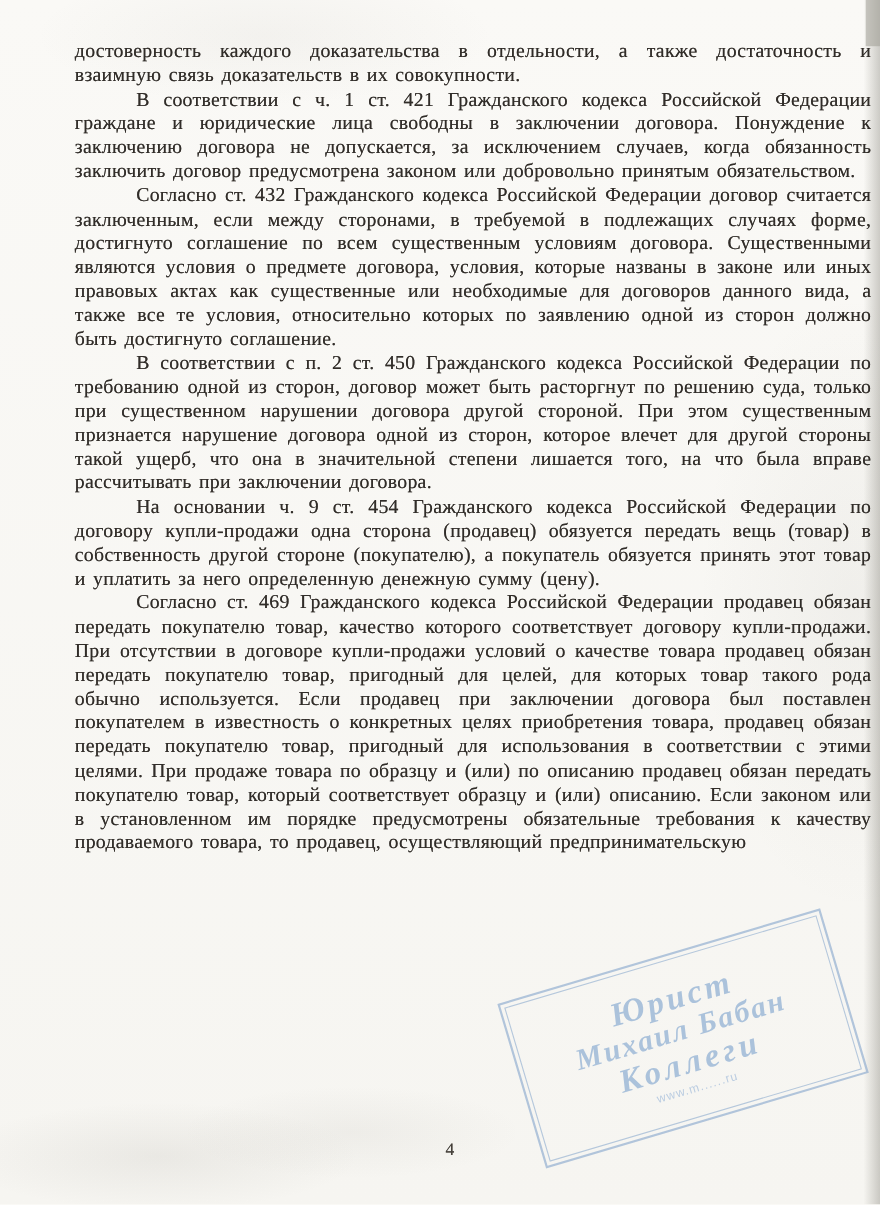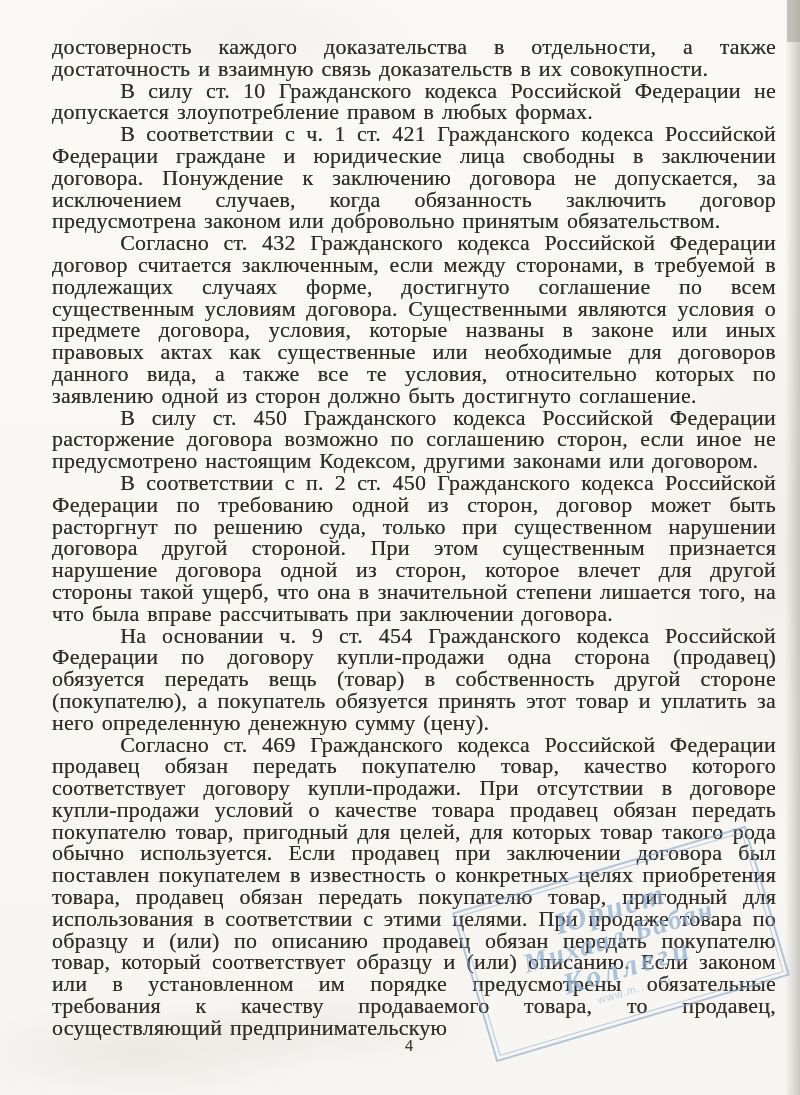--- a/index.html
+++ b/index.html
@@ -22,22 +22,22 @@
   .scan-edge-right {
     position: absolute; right: 0; top: 0; bottom: 0; width: 15px;
     background: linear-gradient(to right, rgba(150,148,140,0), rgba(148,146,138,0.45));
   }
   .scan-edge-corner {
     position: absolute; right: 0; top: 0; width: 13px; height: 42px;
     background: rgba(158,156,148,0.55);
   }
   .text-body {
     position: absolute;
-    left: 52px; top: 36px; width: 724px;
-    font-size: 22px;
+    left: 68px; top: 36px; width: 724px;
+    font-size: 18px;
     line-height: 21.8px;
     color: #312d29;
     text-align: justify;
     letter-spacing: 0.25px;
     word-spacing: 2px;
     text-shadow: 0 0 0.6px rgba(49,45,41,0.75);
   }
   .text-body p.para { margin: 0; text-indent: 3.1em; }
   .text-body p.para.no-indent { text-indent: 0; }
   .page-number {
@@ -87,24 +87,22 @@
 <body>
 
 <div class="page">
 
   <div class="scan-edge-right"></div>
   <div class="scan-edge-corner"></div>
 
   <div class="text-body" id="text-body">
 
   <p class="para no-indent">достоверность каждого доказательства в отдельности, а также достаточность и взаимную связь доказательств в их совокупности.</p>
-      <p class="para">В силу ст. 10 Гражданского кодекса Российской Федерации не допускается злоупотребление правом в любых формах.</p>
       <p class="para">В соответствии с ч. 1 ст. 421 Гражданского кодекса Российской Федерации граждане и юридические лица свободны в заключении договора. Понуждение к заключению договора не допускается, за исключением случаев, когда обязанность заключить договор предусмотрена законом или добровольно принятым обязательством.</p>
       <p class="para">Согласно ст. 432 Гражданского кодекса Российской Федерации договор считается заключенным, если между сторонами, в требуемой в подлежащих случаях форме, достигнуто соглашение по всем существенным условиям договора. Существенными являются условия о предмете договора, условия, которые названы в законе или иных правовых актах как существенные или необходимые для договоров данного вида, а также все те условия, относительно которых по заявлению одной из сторон должно быть достигнуто соглашение.</p>
-      <p class="para">В силу ст. 450 Гражданского кодекса Российской Федерации расторжение договора возможно по соглашению сторон, если иное не предусмотрено настоящим Кодексом, другими законами или договором.</p>
       <p class="para">В соответствии с п. 2 ст. 450 Гражданского кодекса Российской Федерации по требованию одной из сторон, договор может быть расторгнут по решению суда, только при существенном нарушении договора другой стороной. При этом существенным признается нарушение договора одной из сторон, которое влечет для другой стороны такой ущерб, что она в значительной степени лишается того, на что была вправе рассчитывать при заключении договора.</p>
       <p class="para">На основании ч. 9 ст. 454 Гражданского кодекса Российской Федерации по договору купли-продажи одна сторона (продавец) обязуется передать вещь (товар) в собственность другой стороне (покупателю), а покупатель обязуется принять этот товар и уплатить за него определенную денежную сумму (цену).</p>
       <p class="para">Согласно ст. 469 Гражданского кодекса Российской Федерации продавец обязан передать покупателю товар, качество которого соответствует договору купли-продажи. При отсутствии в договоре купли-продажи условий о качестве товара продавец обязан передать покупателю товар, пригодный для целей, для которых товар такого рода обычно используется. Если продавец при заключении договора был поставлен покупателем в известность о конкретных целях приобретения товара, продавец обязан передать покупателю товар, пригодный для использования в соответствии с этими целями. При продаже товара по образцу и (или) по описанию продавец обязан передать покупателю товар, который соответствует образцу и (или) описанию. Если законом или в установленном им порядке предусмотрены обязательные требования к качеству продаваемого товара, то продавец, осуществляющий предпринимательскую</p>
     </div>
 
   <div class="stamp">
     <div class="inner-frame">
       <div class="stamp-line l1">Юрист</div>
       <div class="stamp-line l2">Михаил Бабан</div>
       <div class="stamp-line l3">Коллеги</div>

